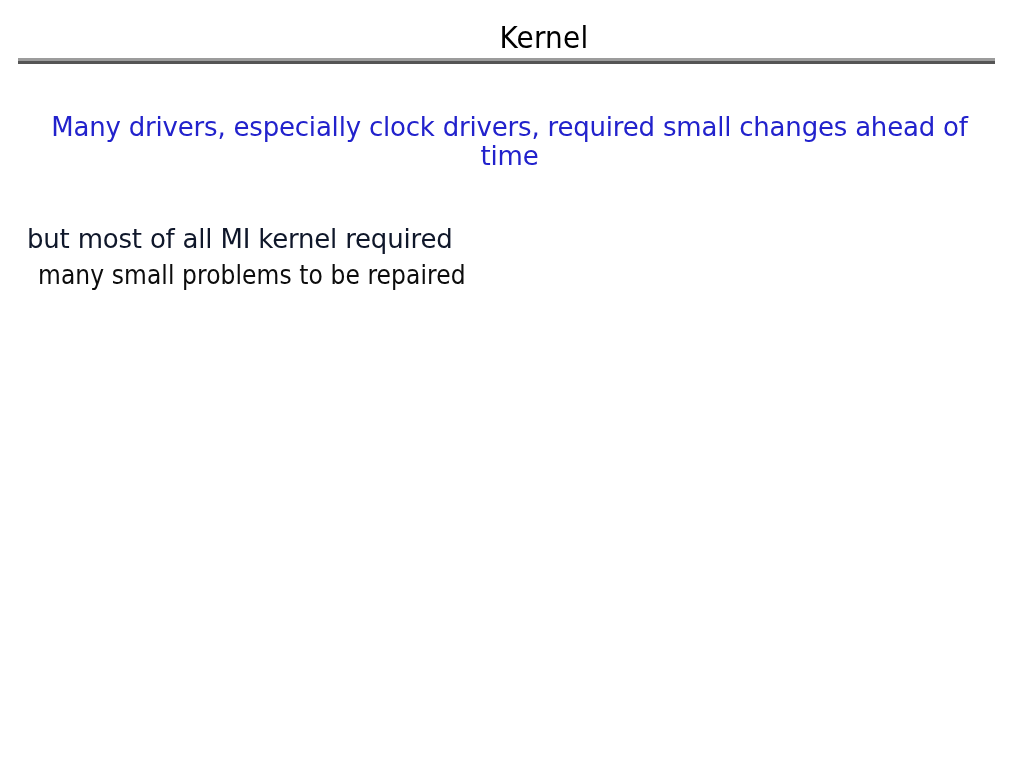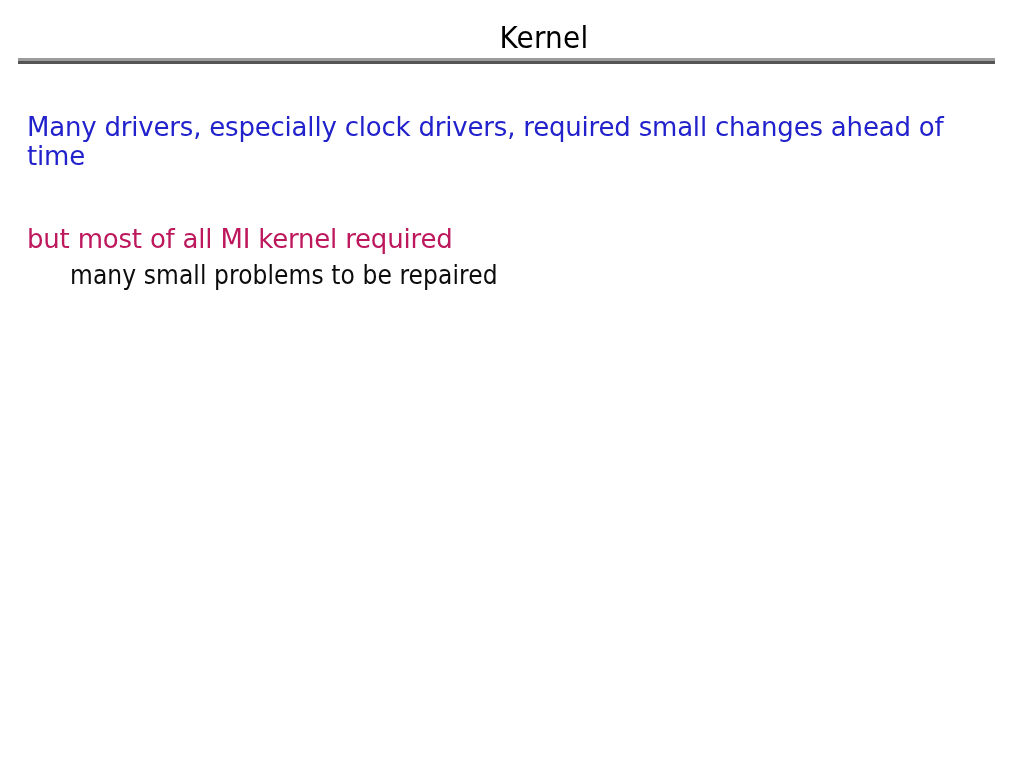--- a/index.html
+++ b/index.html
@@ -49,20 +49,21 @@
     background: #555555;
   }
 
   
   #slide-body {
     position: absolute;
     left: 0;
     top: 0;
     width: 1024px;
     height: 768px;
+    text-align: center;
   }
 
   .line {
     position: absolute;
     white-space: pre;
     line-height: 1.12;
   }
 
   
   .line.blue {
@@ -78,37 +79,37 @@
     color: #0c0c0c;
     font-family: "DejaVu Sans Condensed", "Liberation Sans Narrow", "Liberation Sans", sans-serif;
     font-size: 26px;
     font-weight: 400;
     letter-spacing: 0.1px;
   }
 
   
   #line-drivers     { left: 27px;  top: 113px; width: 965px; white-space: normal; }
   #line-mikernel    { left: 27px;  top: 225px; }
-  #line-problems    { left: 38px;  top: 261px; margin-left: 32px; }
+  #line-problems    { left: 38px;  top: 261px; }
   #line-upgrade     { left: 38px;  top: 336px; }
   #line-philip      { left: 27px;  top: 416px; }
 </style>
 </head>
 <body style="background: rgb(255, 255, 255);">
 
 <div id="slide-title" style="color: rgb(0, 0, 0);">Kernel</div>
 
 <div id="title-rule">
   <div class="rule-top" style="background: rgb(156, 156, 156);"></div>
   <div class="rule-bottom" style="background: rgb(85, 85, 85);"></div>
 </div>
 
 <div id="slide-body">
 
   <div class="line blue" id="line-drivers" style="color: rgb(34, 34, 204);">Many drivers, especially clock drivers, required small changes ahead of time</div>
 
-  <div class="line blue" id="line-mikernel" style="color: #be185d;">but most of all MI kernel required</div>
+  <div class="line blue" id="line-mikernel" style="color: #0f172a;">but most of all MI kernel required</div>
 
   <div class="line black" id="line-problems" style="color: rgb(12, 12, 12);">many small problems to be repaired</div>
 
 
 
 </div>
 
 </body></html>

